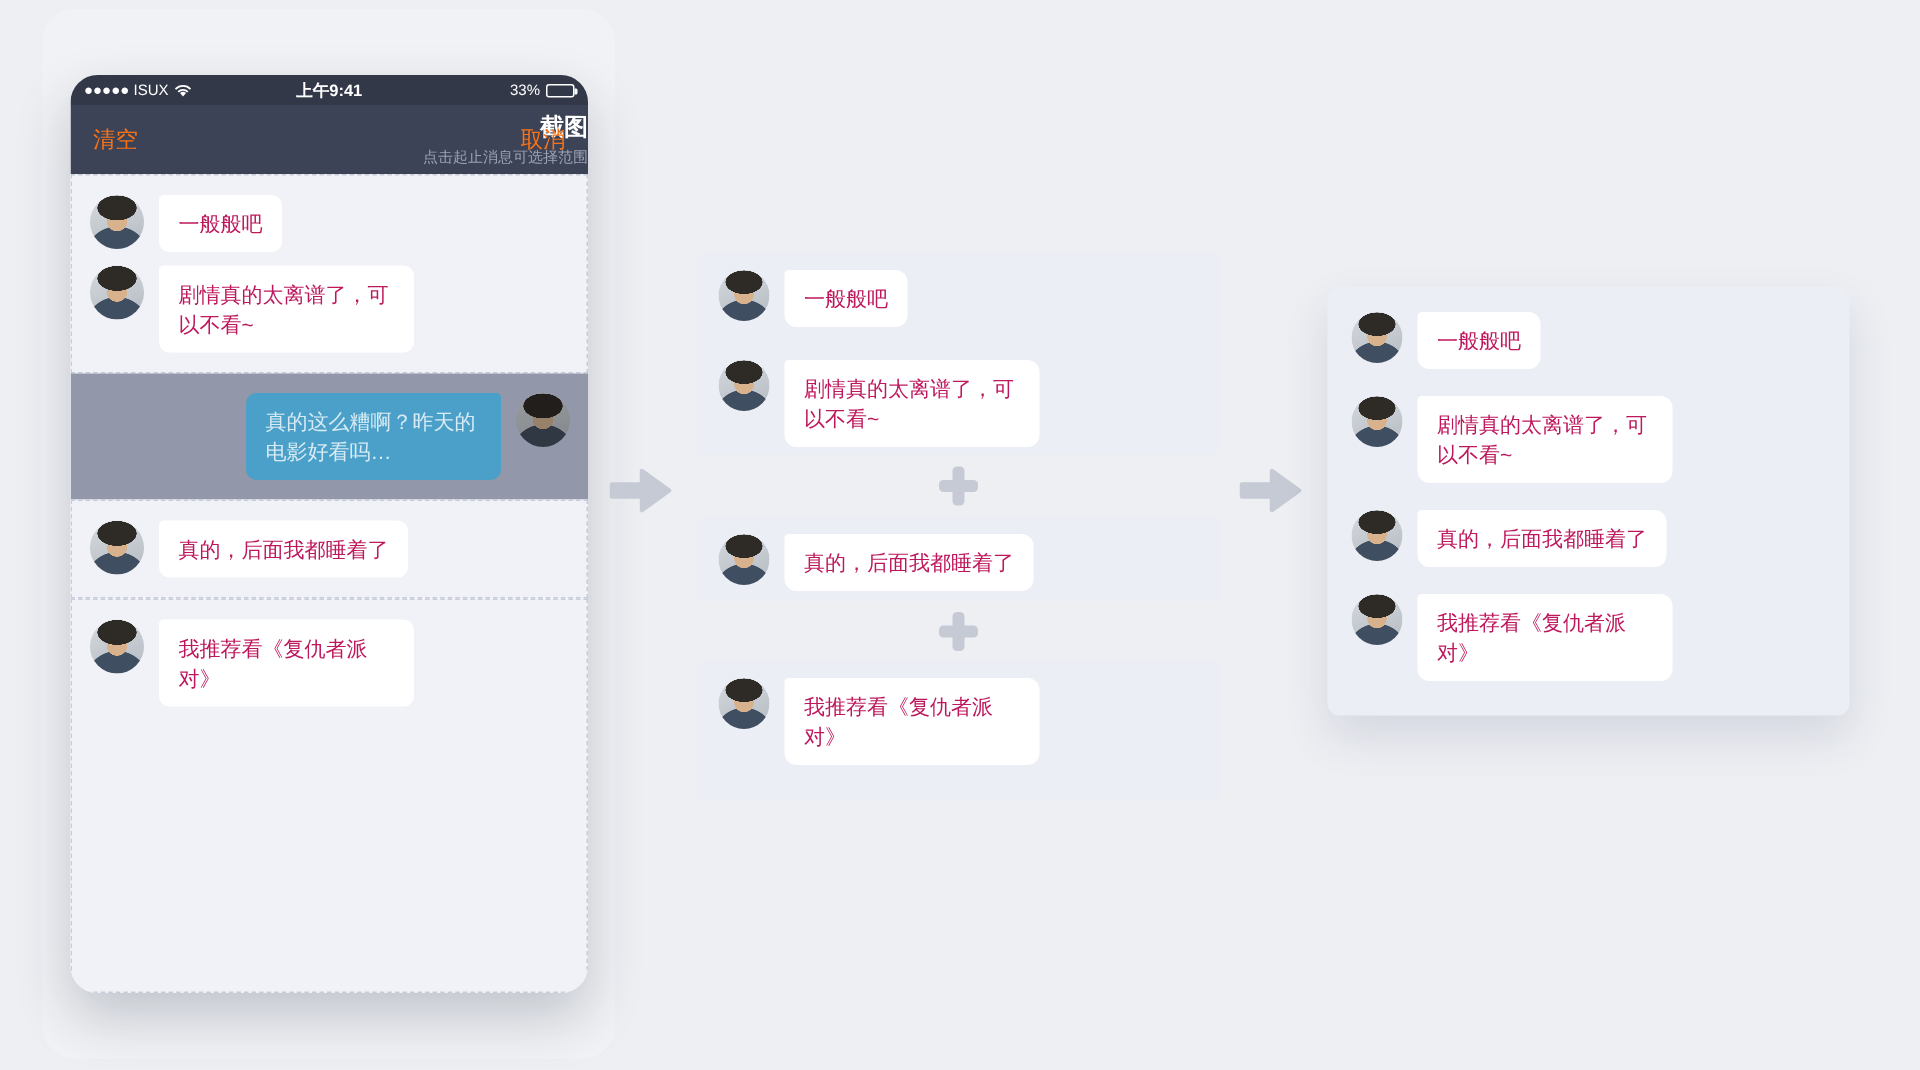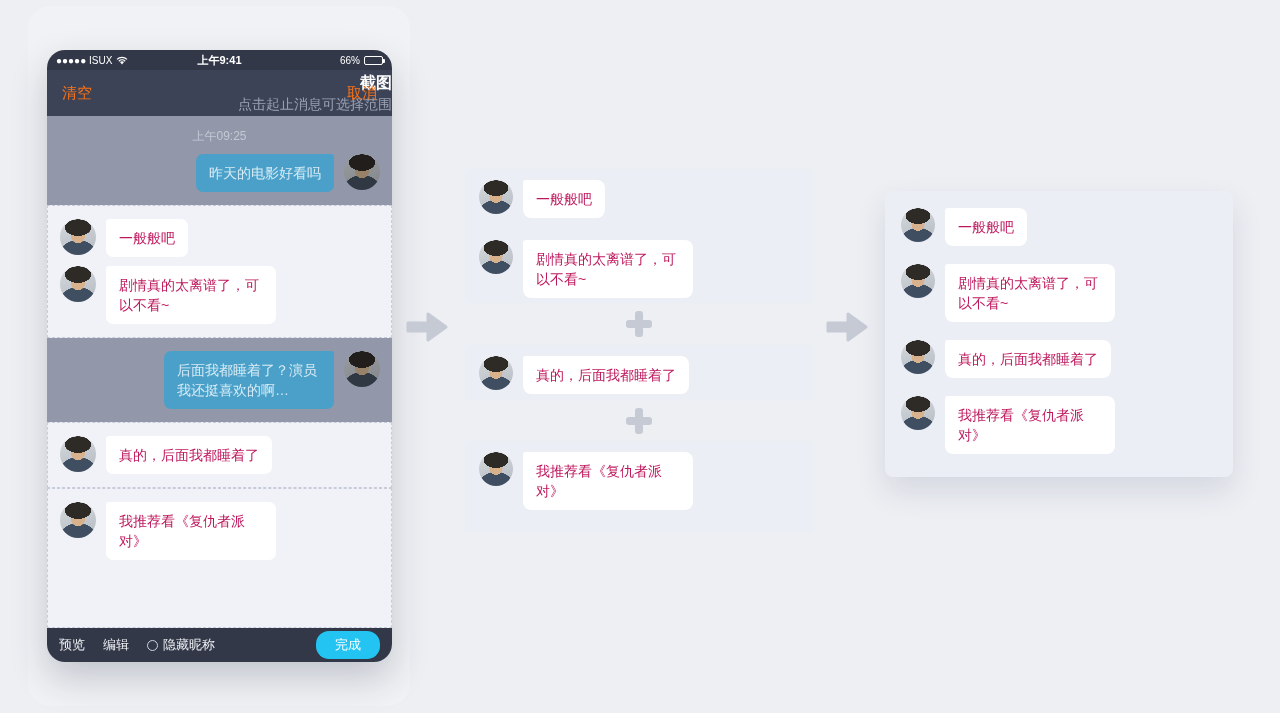--- a/index.html
+++ b/index.html
@@ -32,21 +32,21 @@
   .battery::after { content: ""; position: absolute; right: -3px; top: 2px; width: 2px; height: 4px; background: #fff; border-radius: 0 1px 1px 0; }
   .battery-fill { width: 100%; height: 100%; background: #fff; border-radius: 1px; }
 
   .navbar {
     height: 46px; background: #3d4357; color: #fff; display: flex; align-items: center;
     justify-content: space-between; padding: 0 15px; position: relative; flex: 0 0 46px;
   }
   .nav-btn { font-size: 15px; color: #f97316; z-index: 1; cursor: pointer; }
   .nav-center { position: absolute; left: 0; right: 0; text-align: right; display: flex; flex-direction: column; gap: 2px; }
   .nav-title { font-size: 16px; font-weight: bold; }
-  .nav-sub { font-size: 14px; color: #9aa1b2; }
+  .nav-sub { font-size: 10px; color: #9aa1b2; }
 
   .chat { flex: 1; display: flex; flex-direction: column; background: #f1f2f7; overflow: hidden; }
   .sec { padding: 4px 10px; }
   .sec.dim { background: #9298a9; }
   .sec.sel { background: #f1f2f7; border: 1px dashed #c7ccd9; }
   .sec.grow { flex: 1; }
   .ts { text-align: center; font-size: 12px; color: #c2c8d3; margin: 8px 0 4px; }
   .mrow { display: flex; align-items: flex-start; margin: 9px 2px; }
   .mrow.sent { justify-content: flex-end; }
   .avatar {
@@ -114,58 +114,51 @@
     <div class="sb-left">
       <span>●●●●● ISUX</span>
       <svg width="12" height="9" viewBox="0 0 12 9">
         <path d="M1 3.4 A7 7 0 0 1 11 3.4" stroke="#fff" stroke-width="1.2" fill="none"></path>
         <path d="M2.8 5.2 A4.6 4.6 0 0 1 9.2 5.2" stroke="#fff" stroke-width="1.2" fill="none"></path>
         <path d="M6 8.4 L8 6 A3.2 3.2 0 0 0 4 6 Z" fill="#fff"></path>
       </svg>
     </div>
     <div class="sb-time">上午9:41</div>
     <div class="sb-right">
-      <span>66%</span>
+      <span>33%</span>
       <span class="battery"><span class="battery-fill"></span></span>
     </div>
   </div>
 
   <div class="navbar">
     <span class="nav-btn">清空</span>
     <div class="nav-center">
       <span class="nav-title">截图</span>
       <span class="nav-sub">点击起止消息可选择范围</span>
     </div>
     <span class="nav-btn">取消</span>
   </div>
 
   <div class="chat">
 
-    <div class="sec dim">
-      <div class="ts">上午09:25</div>
-      <div class="mrow sent">
-        <div class="bub">昨天的电影好看吗</div>
-        <div class="avatar"></div>
-      </div>
-    </div>
 
     <div class="sec sel">
       <div class="mrow recv">
         <div class="avatar"></div>
         <div class="bub">一般般吧</div>
       </div>
       <div class="mrow recv">
         <div class="avatar"></div>
         <div class="bub">剧情真的太离谱了，可以不看~</div>
       </div>
     </div>
 
     <div class="sec dim">
       <div class="mrow sent">
-        <div class="bub">后面我都睡着了？演员我还挺喜欢的啊…</div>
+        <div class="bub">真的这么糟啊？昨天的电影好看吗…</div>
         <div class="avatar"></div>
       </div>
     </div>
 
     <div class="sec sel">
       <div class="mrow recv">
         <div class="avatar"></div>
         <div class="bub">真的，后面我都睡着了</div>
       </div>
     </div>
@@ -173,29 +166,20 @@
 
     <div class="sec sel grow">
       <div class="mrow recv">
         <div class="avatar"></div>
         <div class="bub">我推荐看《复仇者派对》</div>
       </div>
     </div>
 
   </div>
 
-  <div class="toolbar">
-    <span class="tb-btn">预览</span>
-    <span class="tb-btn">编辑</span>
-    <span class="hide-nick">
-      <span class="radio"></span>
-      <span>隐藏昵称</span>
-    </span>
-    <span class="done">完成</span>
-  </div>
 
 </div>
 
 <div class="arrow" id="arrow1">
   <svg width="46" height="34" viewBox="0 0 46 34">
       <path d="M4 13 h20 v-9 l18 13 -18 13 v-9 h-20 z" fill="#c5cad5" stroke="#c5cad5" stroke-width="3" stroke-linejoin="round"></path>
     </svg>
 </div>
 <div class="arrow" id="arrow2">
   <svg width="46" height="34" viewBox="0 0 46 34">

